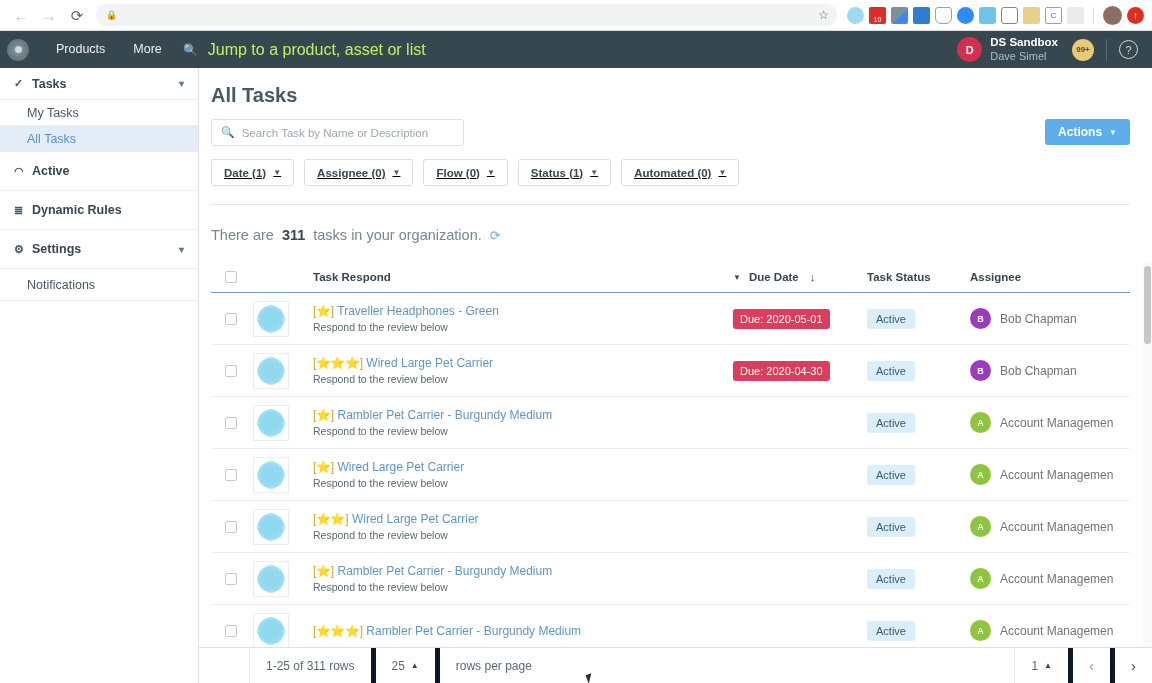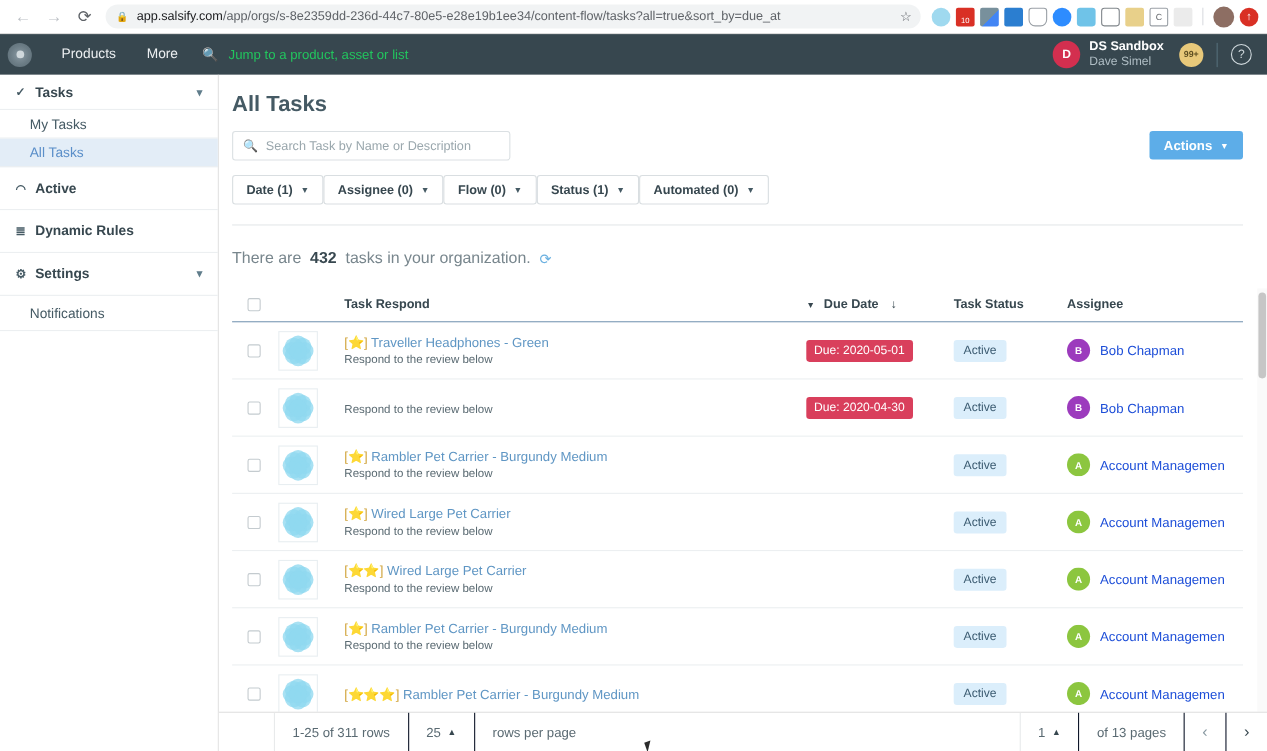--- a/index.html
+++ b/index.html
@@ -62,21 +62,21 @@
     content:''; position:absolute; left:50%; top:50%;
     width:7px; height:7px; margin:-3.5px 0 0 -3.5px;
     border-radius:50%; background:#cfd8dc;
   }
   .topnav-link {
     font-size: 12.5px; color: #eceff1; padding: 0 14px;
     line-height: 37px; white-space: nowrap;
   }
   .topnav-search { display: flex; align-items: center; margin-left: 8px; }
   .topnav-search .mag { font-size: 12px; color: #cfd8dc; margin-right: 9px; }
-  .topnav-search .ph { font-size: 12px; color: #22c55e; }
+  .topnav-search .ph { font-size: 16px; color: #bef264; }
   .topnav-right { margin-left: auto; display: flex; align-items: center; padding-right: 6px; }
   .user-avatar {
     width: 25px; height: 25px; border-radius: 50%;
     background: #d32f4f; color: #fff;
     display: flex; align-items: center; justify-content: center;
     font-size: 11px; font-weight: bold; margin-right: 8px;
   }
   .user-meta { line-height: 1.25; margin-right: 14px; }
   .user-org { font-size: 11.5px; font-weight: bold; color: #fff; }
   .user-name { font-size: 11px; color: #b0bec5; }
@@ -146,21 +146,21 @@
   .actions-btn {
     margin-left: auto;
     background: #5dade8; color: #fff;
     font-size: 12px; font-weight: bold;
     border: none; border-radius: 3px;
     height: 26px; padding: 0 13px;
     display: flex; align-items: center; gap: 7px;
     cursor: pointer;
     font-family: "Liberation Sans", sans-serif;
   }
-  .filters { display: flex; margin-top: 13px; }
+  .filters { display: flex; gap: 10px; margin-top: 13px; text-decoration: underline; }
   .filter-btn {
     height: 27px; border: 1px solid #d9dee1; border-radius: 3px;
     background: #fff; font-size: 11.5px; font-weight: bold; color: #37474f;
     padding: 0 12px; display: flex; align-items: center; gap: 7px;
     cursor: pointer; white-space: nowrap;
     font-family: "Liberation Sans", sans-serif;
   }
   .caret { font-size: 8px; color: #455a64; }
   .divider { height: 1px; background: #e4e8ea; margin: 18px 0 0 0; }
   .count-line {
@@ -235,21 +235,21 @@
     display: flex; align-items: center; justify-content: center;
     flex: 0 0 21px; position: relative;
   }
   .av.purple { background: #9c3bbd; }
   .av.green { background: #8cc63f; }
   .av.stacked::after {
     content:''; position:absolute; left:3px; top:0;
     width:21px; height:21px; border-radius:50%;
     background: inherit; z-index:-1;
   }
-  .assignee-name { font-size: 12px; color: #1d4ed8; white-space: nowrap; }
+  .assignee-name { font-size: 12px; color: #737373; white-space: nowrap; }
 
   .vscroll {
     position: absolute; right: 1px; top: 4px;
     width: 7px; height: 78px; border-radius: 4px;
     background: #c6c6c6;
   }
   .vtrack {
     position: absolute; right: 0px; top: 0;
     width: 9px; height: 100%; background: #fafafa;
   }
@@ -267,21 +267,21 @@
   .pagination {
     height: 36px; width: 100%;
     border-top: 1px solid #e0e0e0;
     background: #fff;
     display: flex; align-items: stretch;
     font-size: 12px; color: #5a6a72;
     position: absolute; bottom: 0; left: 0;
   }
   .pg-cell {
     display: flex; align-items: center; justify-content: center;
-    padding: 0 16px; border-right: 1px solid #0f172a;
+    padding: 0 16px; border-right: 5px solid #0f172a;
     white-space: nowrap;
   }
   .pg-cell.first { margin-left: 50px; border-left: 1px solid #e8eaeb; }
   .pg-cell.nb { border-right: none; }
   .pg-spacer { flex: 1; }
   .pg-arrow { font-size: 15px; color: #8a9aa3; cursor: pointer; }
   .pg-arrow.dark { color: #37474f; }
   .up-caret { font-size: 8px; margin-left: 6px; color: #37474f; }
 
   .cursor {
@@ -297,21 +297,20 @@
 <body>
 
 <div class="browser-bar">
   <div class="nav-btns">
     <div class="nav-btn disabled">←</div>
     <div class="nav-btn disabled">→</div>
     <div class="nav-btn">⟳</div>
   </div>
   <div class="omnibox">
     <span class="lock-icon">🔒</span>
-    <span class="url-text"><b>app.salsify.com</b><span>/app/orgs/s-8e2359dd-236d-44c7-80e5-e28e19b1ee34/content-flow/tasks?all=true&amp;sort_by=due_at</span></span>
     <span class="star-icon">☆</span>
   </div>
   <div class="ext-icons">
     <div class="ext" style="background:#9fd9ef;border-radius:50%;"></div>
     <div class="ext" style="background:#d93025;font-size:7px;align-items:flex-end;padding-bottom:1px;">10</div>
     <div class="ext" style="background:linear-gradient(135deg,#78909c 0 55%,#4285f4 55% 100%);"></div>
     <div class="ext" style="background:#2b7ed0;"></div>
     <div class="ext" style="background:transparent;border:1.5px solid #9aa0a6;border-radius:3px 3px 6px 6px;"></div>
     <div class="ext" style="background:#2d8cff;border-radius:50%;"></div>
     <div class="ext" style="background:#6fc3e8;border-radius:3px;"></div>
@@ -412,21 +411,21 @@
         <button class="filter-btn">
           <span>Automated (0)</span>
           <span class="caret">▼</span>
         </button>
       </div>
 
       <div class="divider"></div>
 
       <div class="count-line">
         <span>There are</span>
-        <b>432</b>
+        <b>311</b>
         <span>tasks in your organization.</span>
         <span class="refresh">⟳</span>
       </div>
     </div>
 
     <div class="table-wrap">
       <div class="vtrack"></div>
       <div class="vscroll"></div>
 
       <div style="padding-left:12px;padding-right:22px;">
@@ -490,20 +489,21 @@
                     <span style="left:0;top:6px"></span>
                     <span style="left:10px;top:2px"></span>
                     <span style="left:2px;top:2px"></span>
                     <span style="left:2px;top:10px"></span>
                     <span style="left:10px;top:10px"></span>
                     <span style="left:6px;top:6px"></span>
                   </div>
                 </div>
               </div>
               <div class="c-details">
+                <div class="task-title"><span class="brk">[</span><span class="stars">⭐⭐⭐</span><span class="brk">] </span><span>Wired Large Pet Carrier</span></div>
                 <div class="task-sub">Respond to the review below</div>
               </div>
               <div class="c-due">
                 <span class="due-badge">Due: 2020-04-30</span>
               </div>
               <div class="c-status"><span class="status-pill">Active</span></div>
               <div class="c-assignee">
                 <span class="av purple">B</span>
                 <span class="assignee-name">Bob Chapman</span>
               </div>
@@ -669,21 +669,20 @@
       <div class="pg-cell">
         <span>25</span>
         <span class="up-caret">▲</span>
       </div>
       <div class="pg-cell nb">rows per page</div>
       <div class="pg-spacer"></div>
       <div class="pg-cell" style="border-left:1px solid #e8eaeb">
         <span>1</span>
         <span class="up-caret">▲</span>
       </div>
-      <div class="pg-cell">of 13 pages</div>
       <div class="pg-cell">
         <span class="pg-arrow">‹</span>
       </div>
       <div class="pg-cell nb">
         <span class="pg-arrow dark">›</span>
       </div>
     </div>
   </div>
 </div>
 

